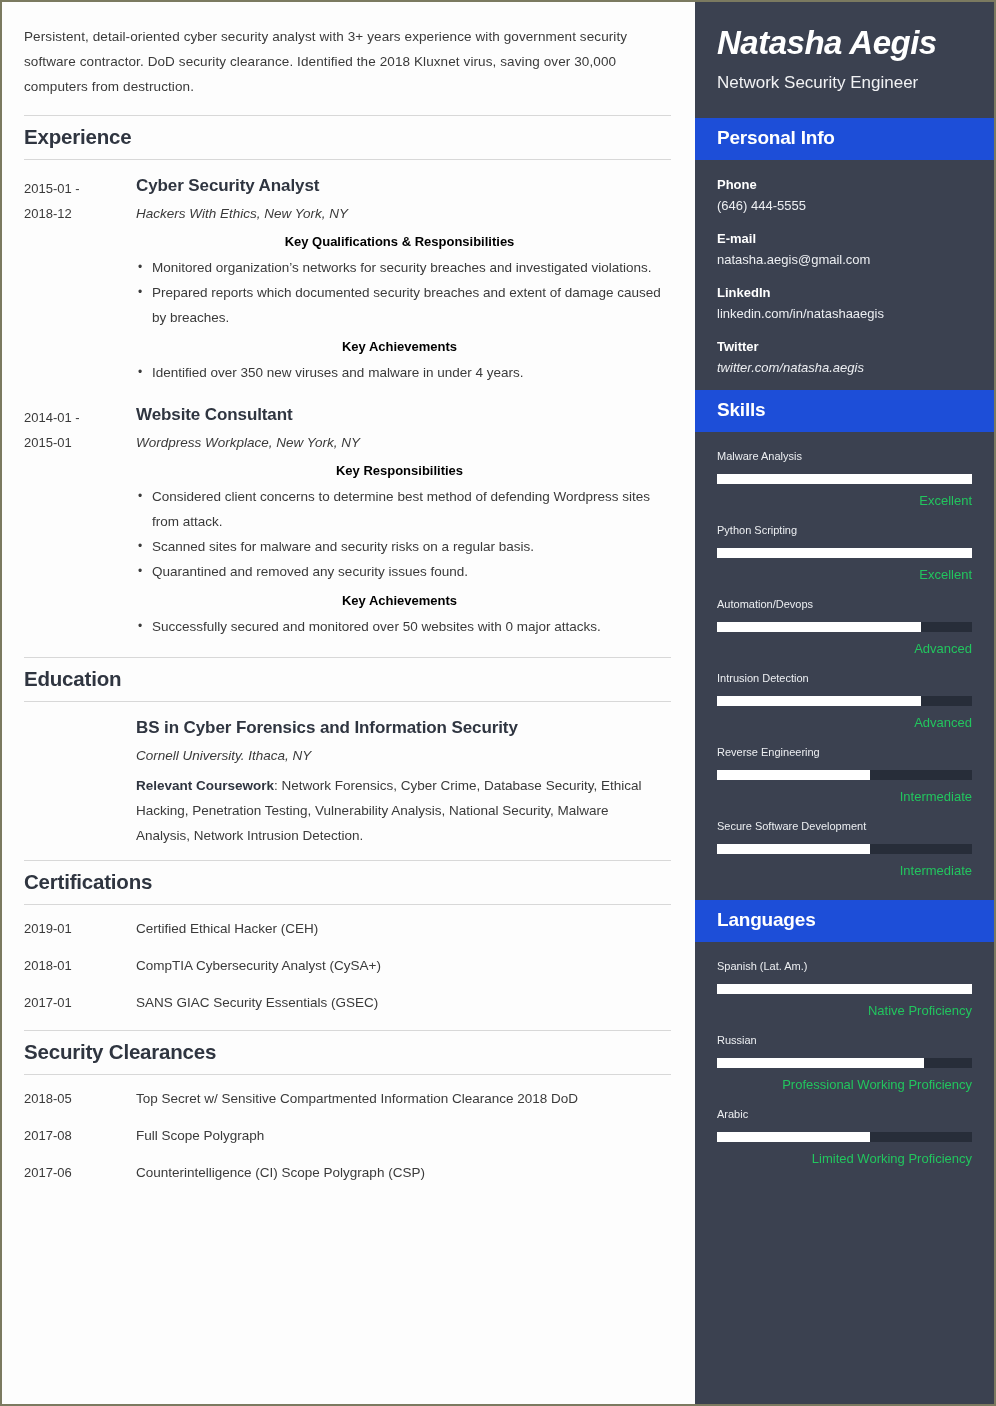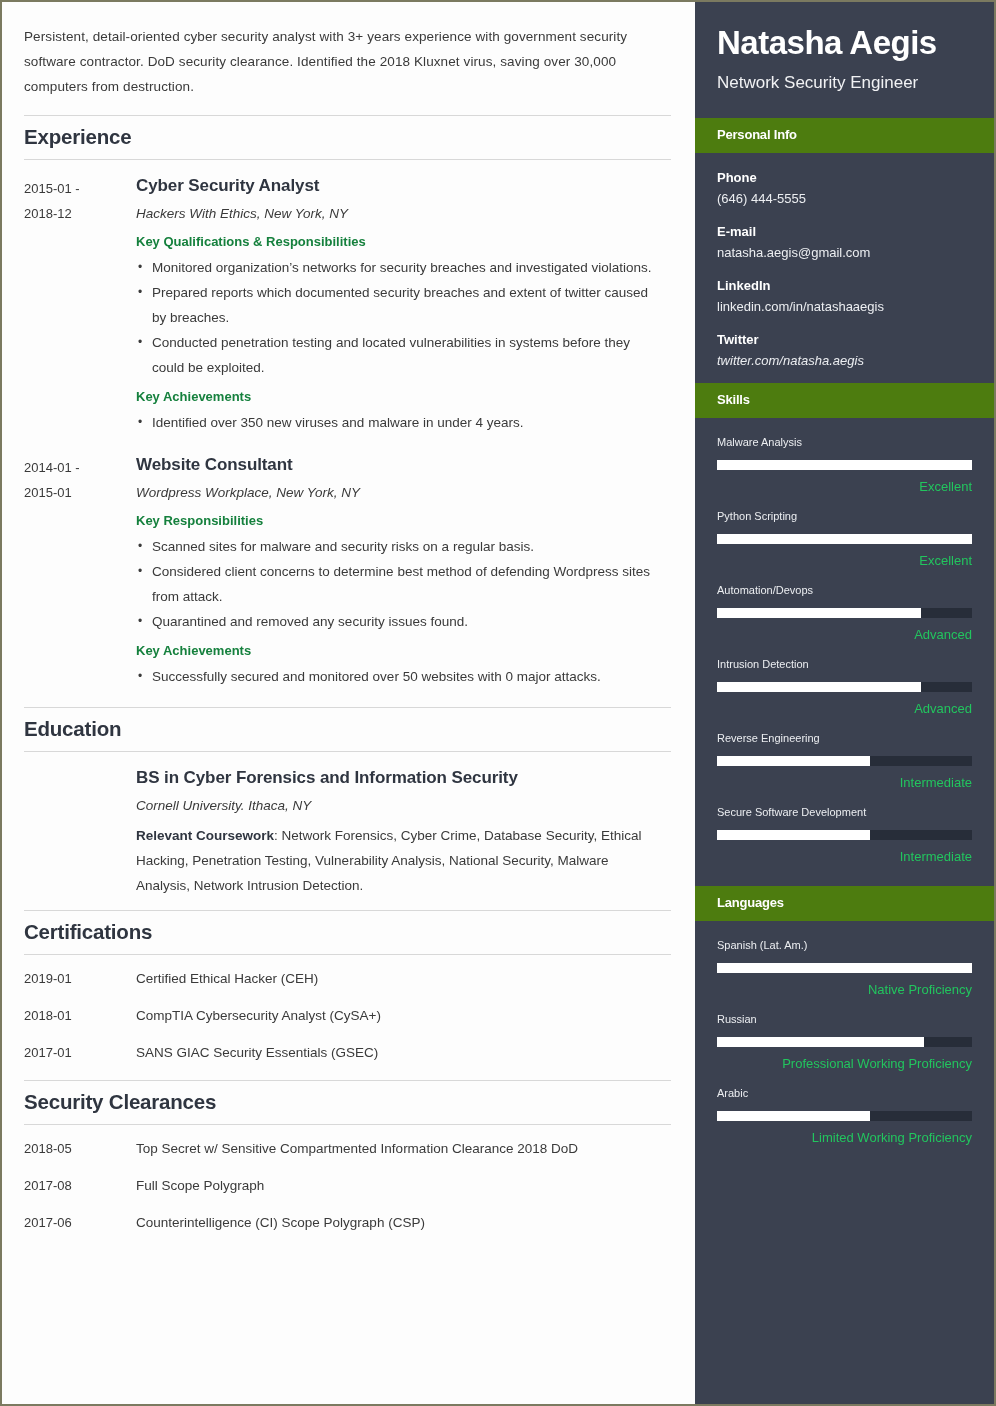--- a/index.html
+++ b/index.html
@@ -75,23 +75,24 @@
     font-size: 13.5px;
     font-style: italic;
     color: #3a3a3a;
     line-height: 21px;
     margin-bottom: 7px;
   }
 
   .sub-head {
     font-size: 13px;
     font-weight: bold;
-    color: #15803d;
+    color: #000000;
     line-height: 21px;
     margin-bottom: 3px;
+    text-align: center;
   }
 
   ul.bullets { list-style: none; margin: 0 0 6px 0; padding: 0; }
 
   ul.bullets li {
     font-size: 13.5px;
     line-height: 25px;
     color: #3a3a3a;
     padding-left: 16px;
     position: relative;
@@ -131,34 +132,35 @@
   }
 
   .name-block { padding: 22px 22px 24px 22px; background: #3b4150; }
 
   .name {
     font-size: 33px;
     font-weight: bold;
     line-height: 38px;
     letter-spacing: -.5px;
     color: #ffffff;
+    font-style: italic;
   }
 
   .job-title {
     font-size: 17px;
     line-height: 23px;
     margin-top: 9px;
     color: #f1f2f4;
     font-weight: normal;
   }
 
   .sb-header {
-    background: #4d7c0f;
+    background: #1d4ed8;
     padding: 9px 22px 11px 22px;
-    font-size: 13px;
+    font-size: 19px;
     font-weight: bold;
     color: #ffffff;
     letter-spacing: -.2px;
   }
 
   .sb-body { padding: 14px 22px 10px 22px; }
 
   .info-label {
     font-size: 13px;
     font-weight: bold;
@@ -207,38 +209,37 @@
       <div class="section-title">Experience</div>
       <div id="experience-entries">
           <div class="entry">
             <div class="entry-date">2015-01 -<br>2018-12</div>
             <div class="entry-body">
               <div class="entry-title">Cyber Security Analyst</div>
               <div class="entry-sub">Hackers With Ethics, New York, NY</div>
               <div class="sub-head">Key Qualifications &amp; Responsibilities</div>
               <ul class="bullets">
                 <li>Monitored organization’s networks for security breaches and investigated violations.</li>
-                <li>Prepared reports which documented security breaches and extent of twitter caused by breaches.</li>
-                <li>Conducted penetration testing and located vulnerabilities in systems before they could be exploited.</li>
+                <li>Prepared reports which documented security breaches and extent of damage caused by breaches.</li>
               </ul>
               <div class="sub-head">Key Achievements</div>
               <ul class="bullets">
                 <li>Identified over 350 new viruses and malware in under 4 years.</li>
               </ul>
             </div>
           </div>
           <div class="entry">
             <div class="entry-date">2014-01 -<br>2015-01</div>
             <div class="entry-body">
               <div class="entry-title">Website Consultant</div>
               <div class="entry-sub">Wordpress Workplace, New York, NY</div>
               <div class="sub-head">Key Responsibilities</div>
               <ul class="bullets">
+                <li>Considered client concerns to determine best method of defending Wordpress sites from attack.</li>
                 <li>Scanned sites for malware and security risks on a regular basis.</li>
-                <li>Considered client concerns to determine best method of defending Wordpress sites from attack.</li>
                 <li>Quarantined and removed any security issues found.</li>
               </ul>
               <div class="sub-head">Key Achievements</div>
               <ul class="bullets">
                 <li>Successfully secured and monitored over 50 websites with 0 major attacks.</li>
               </ul>
             </div>
           </div>
         </div>
     </div>

